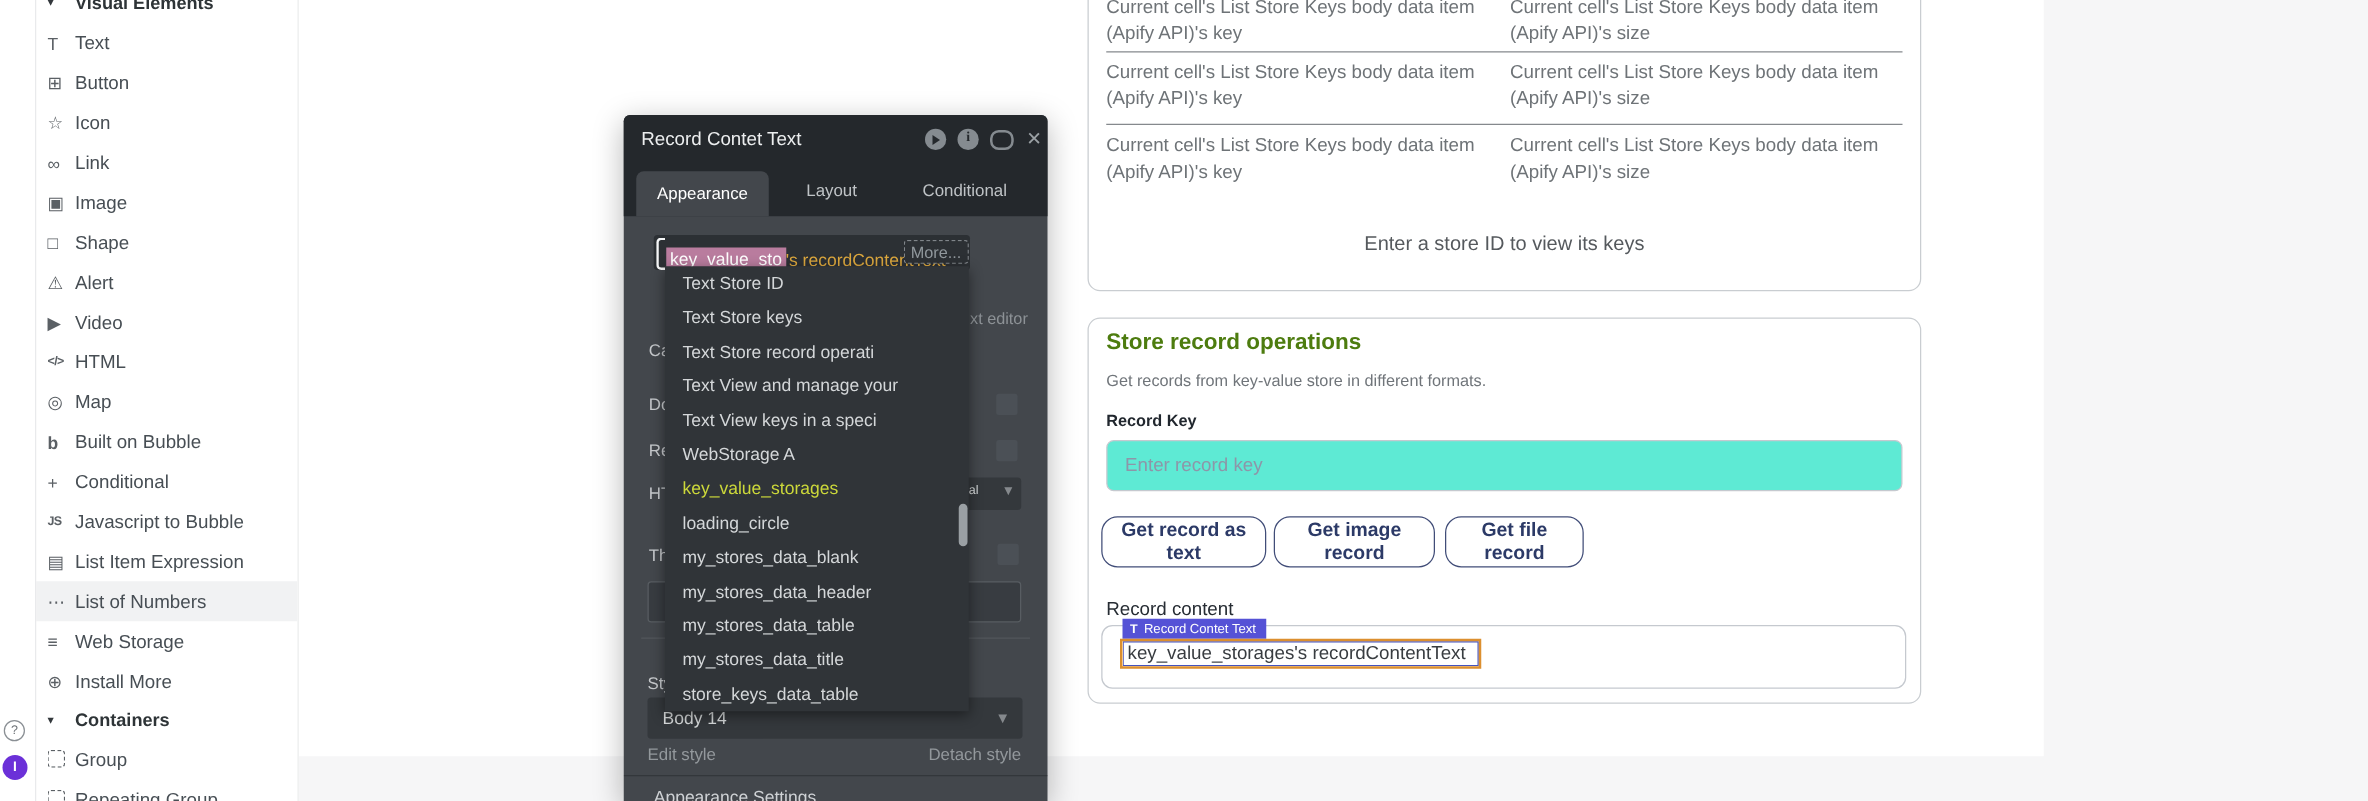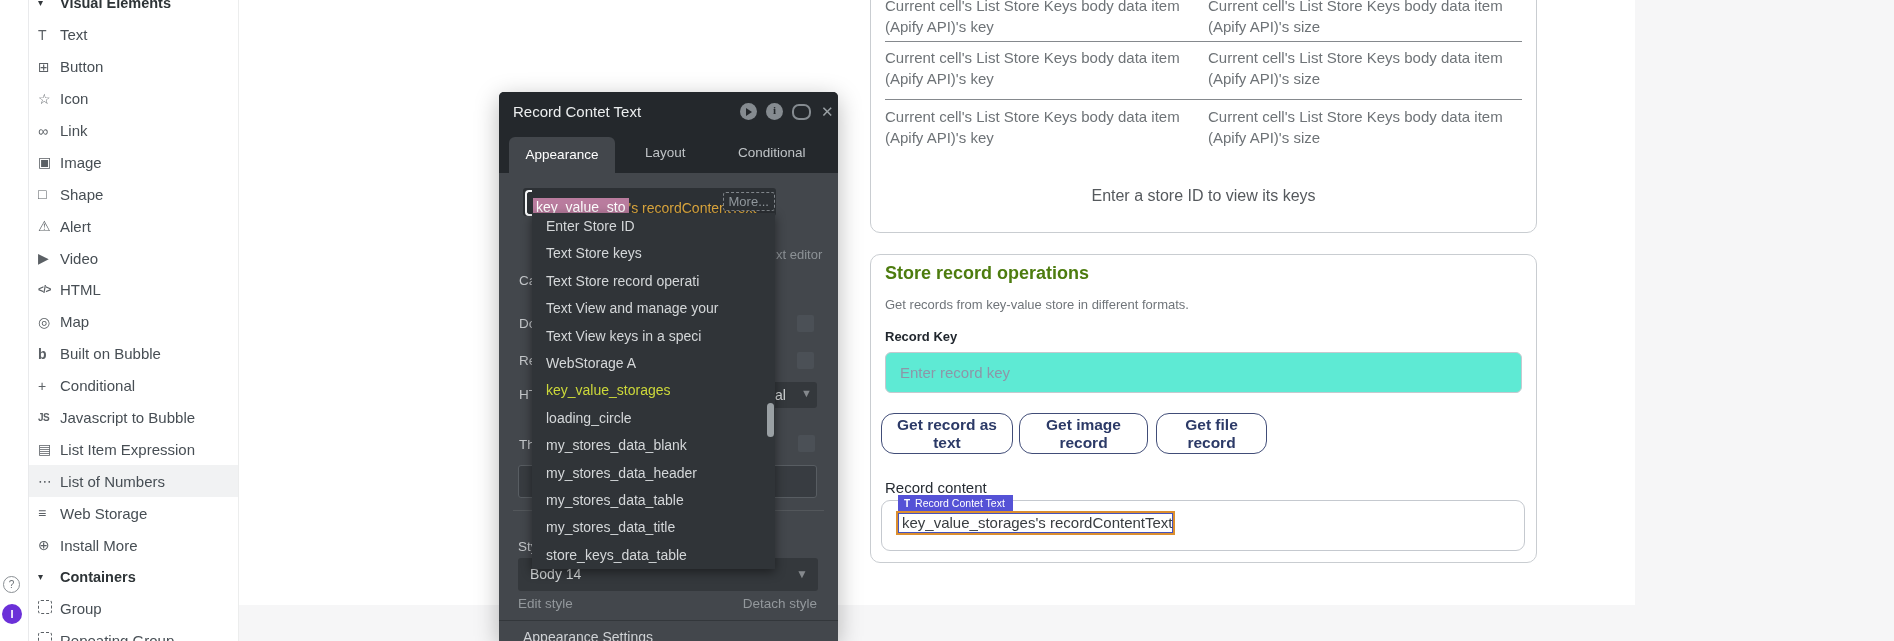--- a/index.html
+++ b/index.html
@@ -45,21 +45,21 @@
   .sc-btn{position:absolute;top:158px;height:41px;box-sizing:border-box;background:#fff;
           border:1.5px solid #414d78;border-radius:13px;color:#2c3a67;font-weight:bold;font-size:15.5px;
           font-family:"Liberation Sans",sans-serif;cursor:pointer;}
   .sc-content-label{position:absolute;left:14px;top:224px;font-size:15px;color:#262c33;}
   .sc-content-box{position:absolute;left:10px;top:245px;width:644px;height:51px;box-sizing:border-box;
                   border:1px solid #c5c9cf;border-radius:9px;}
   .sel-badge{position:absolute;left:27px;top:240px;background:#5552d6;color:#fff;font-size:10.5px;
              padding:2px 8px 3px 6px;white-space:nowrap;display:flex;gap:5px;align-items:center;}
   .sel-badge .tglyph{font-size:10px;font-weight:bold;}
   .sel-box{position:absolute;left:25px;top:256px;border:2px solid #dc8f2f;box-shadow:inset 0 0 0 1px #4553bd;
-           padding:1px 0 2px 4px;font-size:15px;color:#383c40;background:#fff;white-space:nowrap;}
+           padding:1px 10px 2px 4px;font-size:15px;color:#383c40;background:#fff;white-space:nowrap;}
 
   
   .panel{left:499px;top:92px;width:339px;height:549px;background:#43474c;z-index:20;
          border-radius:5px 5px 0 0;box-shadow:0 6px 24px rgba(0,0,0,.28);}
   .panel-header{position:absolute;left:0;top:0;width:100%;height:40px;background:#24282c;
                 border-radius:5px 5px 0 0;}
   .panel-title{position:absolute;left:14px;top:11px;color:#eceeef;font-size:15px;}
   .hicon{position:absolute;top:11px;width:18px;height:18px;}
   .icon-circle{width:17px;height:17px;border-radius:50%;background:#858b90;position:relative;}
   .icon-circle .tri{position:absolute;left:6px;top:4.5px;width:0;height:0;
@@ -80,21 +80,21 @@
            border-radius:4px 0 0 4px;margin-left:2px;flex:0 0 5px;}
   .chip-pink{color:#fff;font-size:14px;padding:1px 3px;margin-left:1px;white-space:nowrap;}
   .expr-orange{font-size:14px;white-space:nowrap;}
   .more-chip{position:absolute;right:1px;top:4px;border:1px dashed #80858a;border-radius:3px;
              color:#90979c;font-size:13px;padding:1px 5px;background:#2c3034;}
 
   .frag-label{position:absolute;color:#c6c9cc;font-size:13.5px;}
   .frag-link{position:absolute;color:#8d9296;font-size:13px;}
   .p-checkbox{position:absolute;width:17px;height:17px;background:#4b5056;border-radius:2px;}
   .mini-select{position:absolute;left:268px;top:209px;width:50px;height:26px;background:#34383c;border-radius:0 3px 3px 0;}
-  .mini-select .val{position:absolute;left:8px;top:5px;color:#d6d9da;font-size:14px;}
+  .mini-select .val{position:absolute;left:8px;top:5px;color:#d6d9da;font-size:10px;}
   .mini-select .caret{position:absolute;right:5px;top:5px;color:#85898d;font-size:11px;}
   .hidden-input{position:absolute;left:19px;top:292px;width:299px;height:33px;box-sizing:border-box;
                 background:#383c41;border:1px solid #585d62;border-radius:3px;}
   .p-divider{position:absolute;left:14px;right:14px;height:1px;background:#53575b;}
   .style-select{position:absolute;left:19px;top:385px;width:300px;height:33px;background:#34383c;border-radius:3px;}
   .style-select .val{position:absolute;left:12px;top:8px;color:#d6d9da;font-size:14px;}
   .style-select .caret{position:absolute;right:10px;top:9px;color:#85898d;font-size:12px;}
   .style-link{position:absolute;top:423px;color:#93989c;font-size:13.5px;text-align:right;}
   .settings-heading{position:absolute;left:24px;top:456px;color:#cfd2d5;font-size:14px;}
 
@@ -287,21 +287,21 @@
       <div class="style-select">
         <span class="val">Body 14</span>
         <span class="caret">▼</span>
       </div>
       <div class="style-link" style="left:19px;">Edit style</div>
       <div class="style-link" style="right:21px;">Detach style</div>
       <div class="p-divider" style="top:447px;left:0;right:0;background:#33373b;"></div>
       <div class="settings-heading">Appearance Settings</div>
 
       <div class="dropdown">
-        <div class="dd-item">Enter Store ID</div>
+        <div class="dd-item">Text Store ID</div>
         <div class="dd-item">Text Store keys</div>
         <div class="dd-item">Text Store record operati</div>
         <div class="dd-item">Text View and manage your</div>
         <div class="dd-item">Text View keys in a speci</div>
         <div class="dd-item">WebStorage A</div>
         <div class="dd-item yellow">key_value_storages</div>
         <div class="dd-item">loading_circle</div>
         <div class="dd-item">my_stores_data_blank</div>
         <div class="dd-item">my_stores_data_header</div>
         <div class="dd-item">my_stores_data_table</div>

